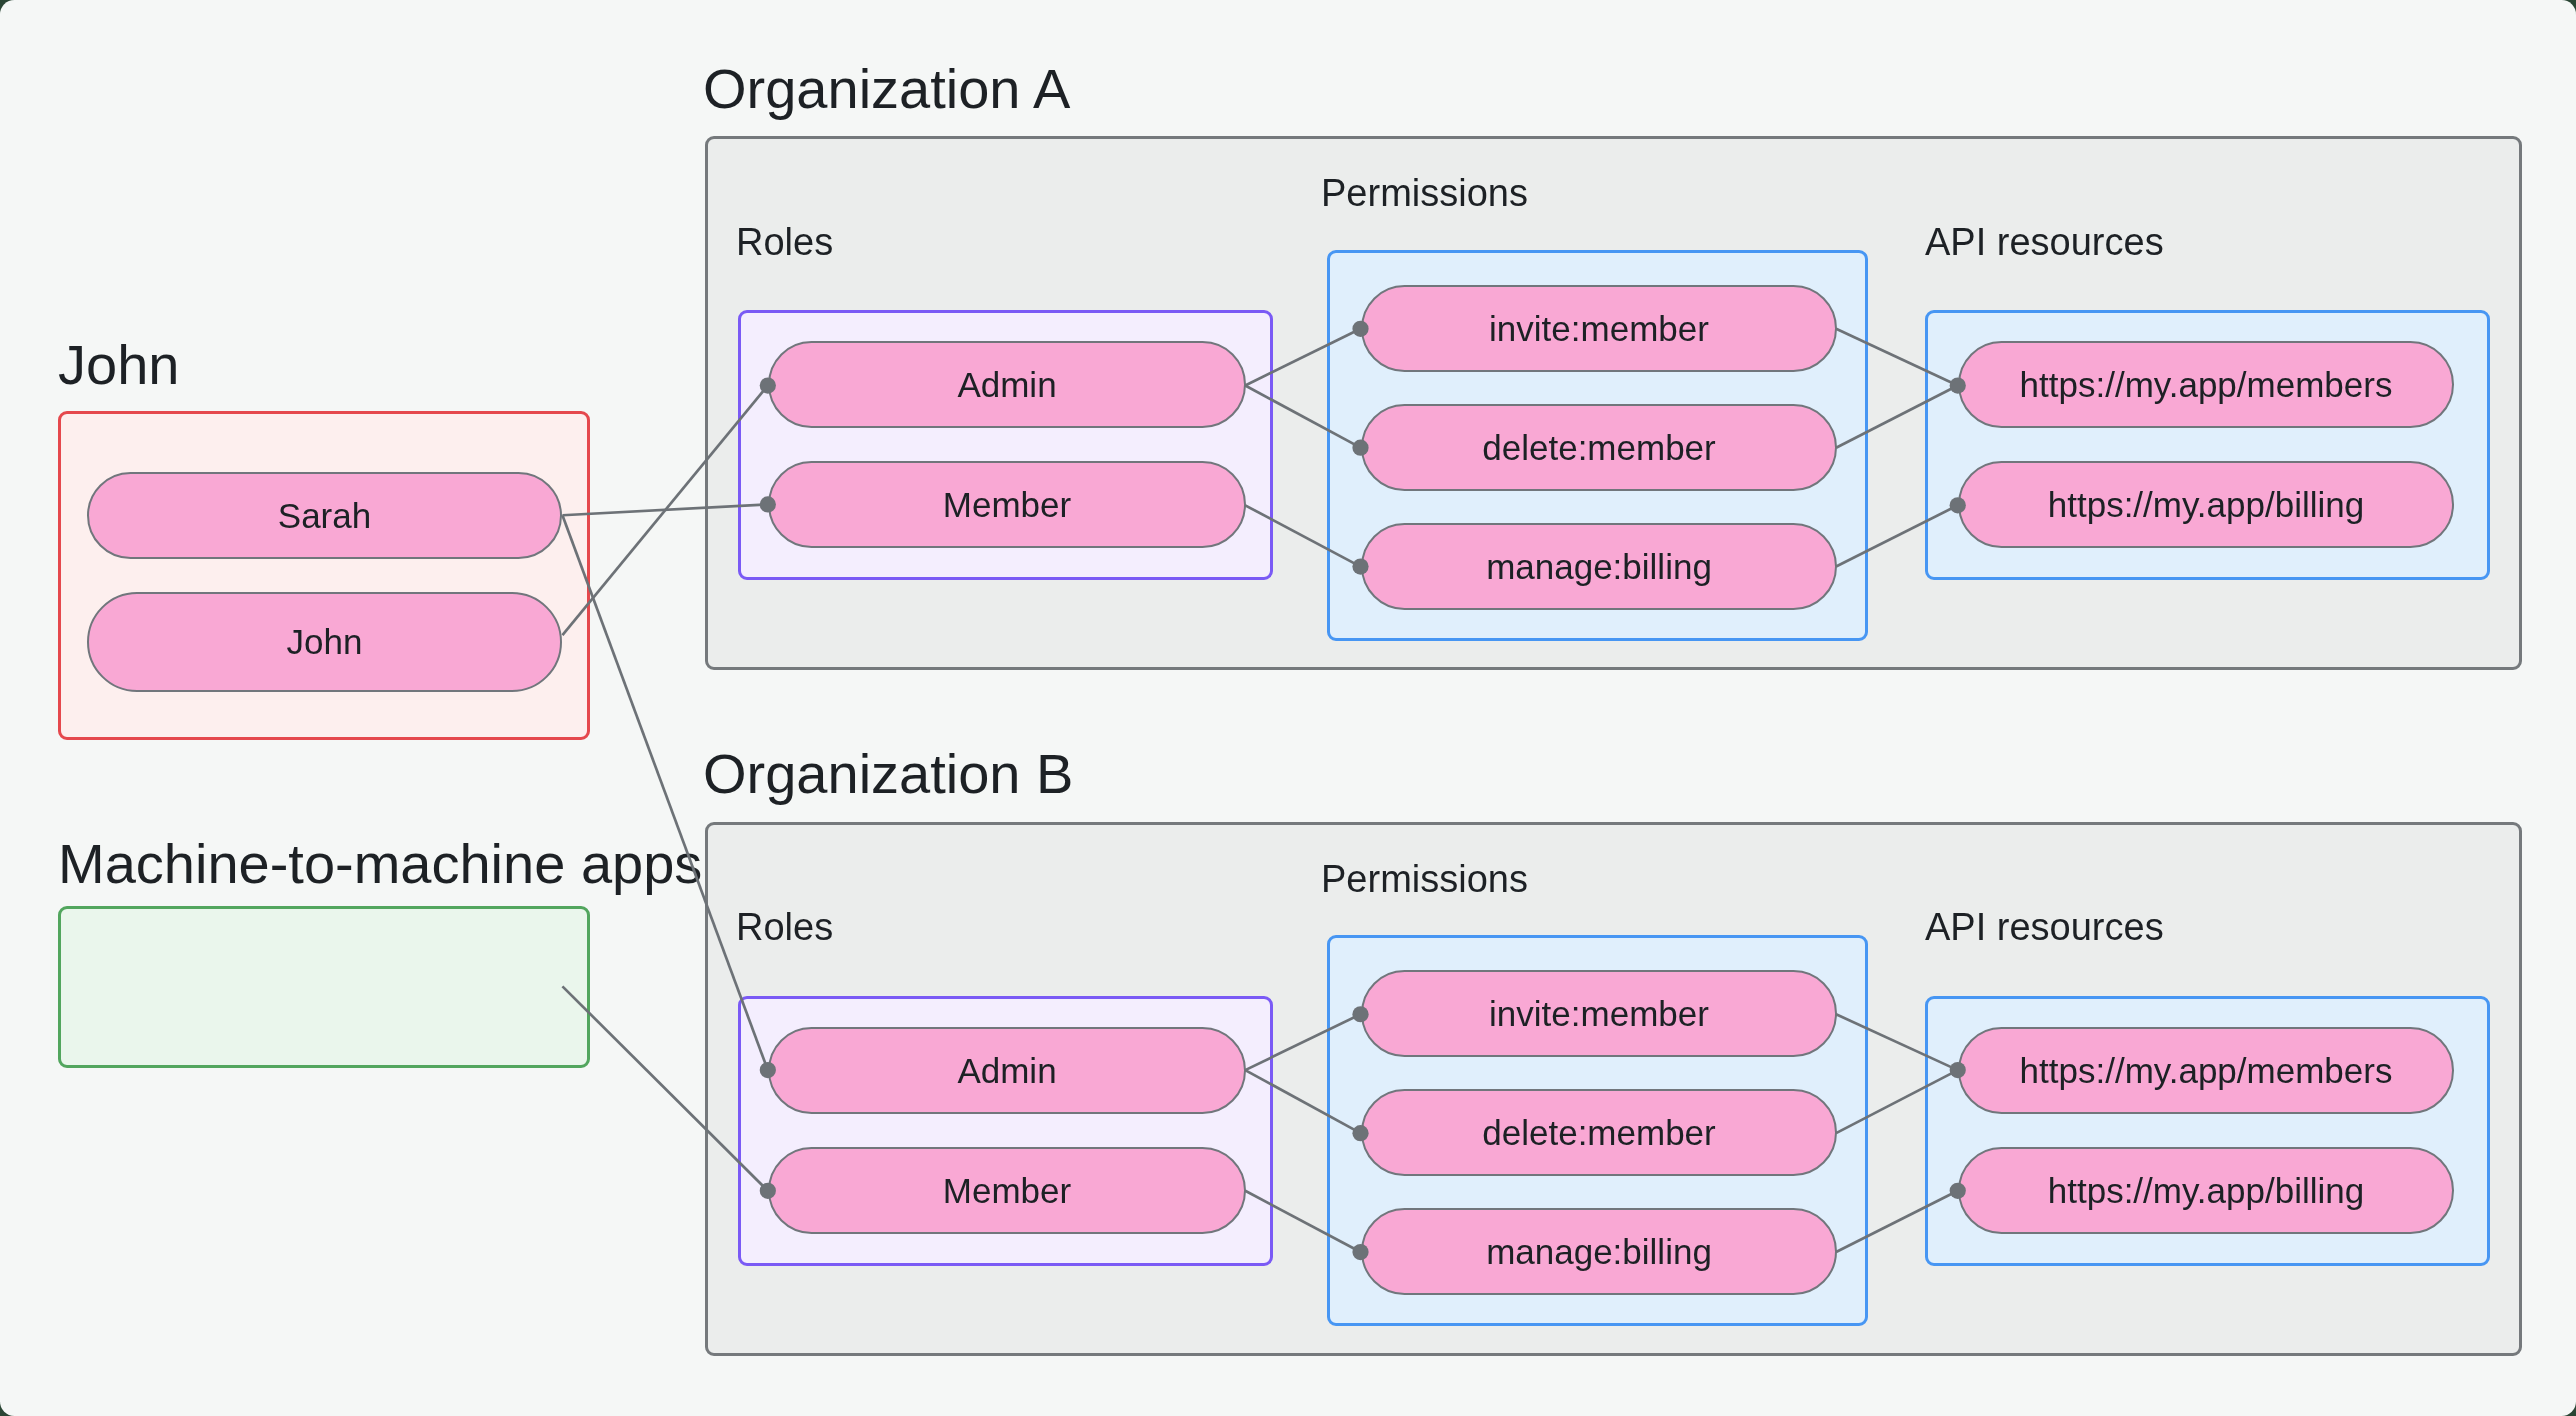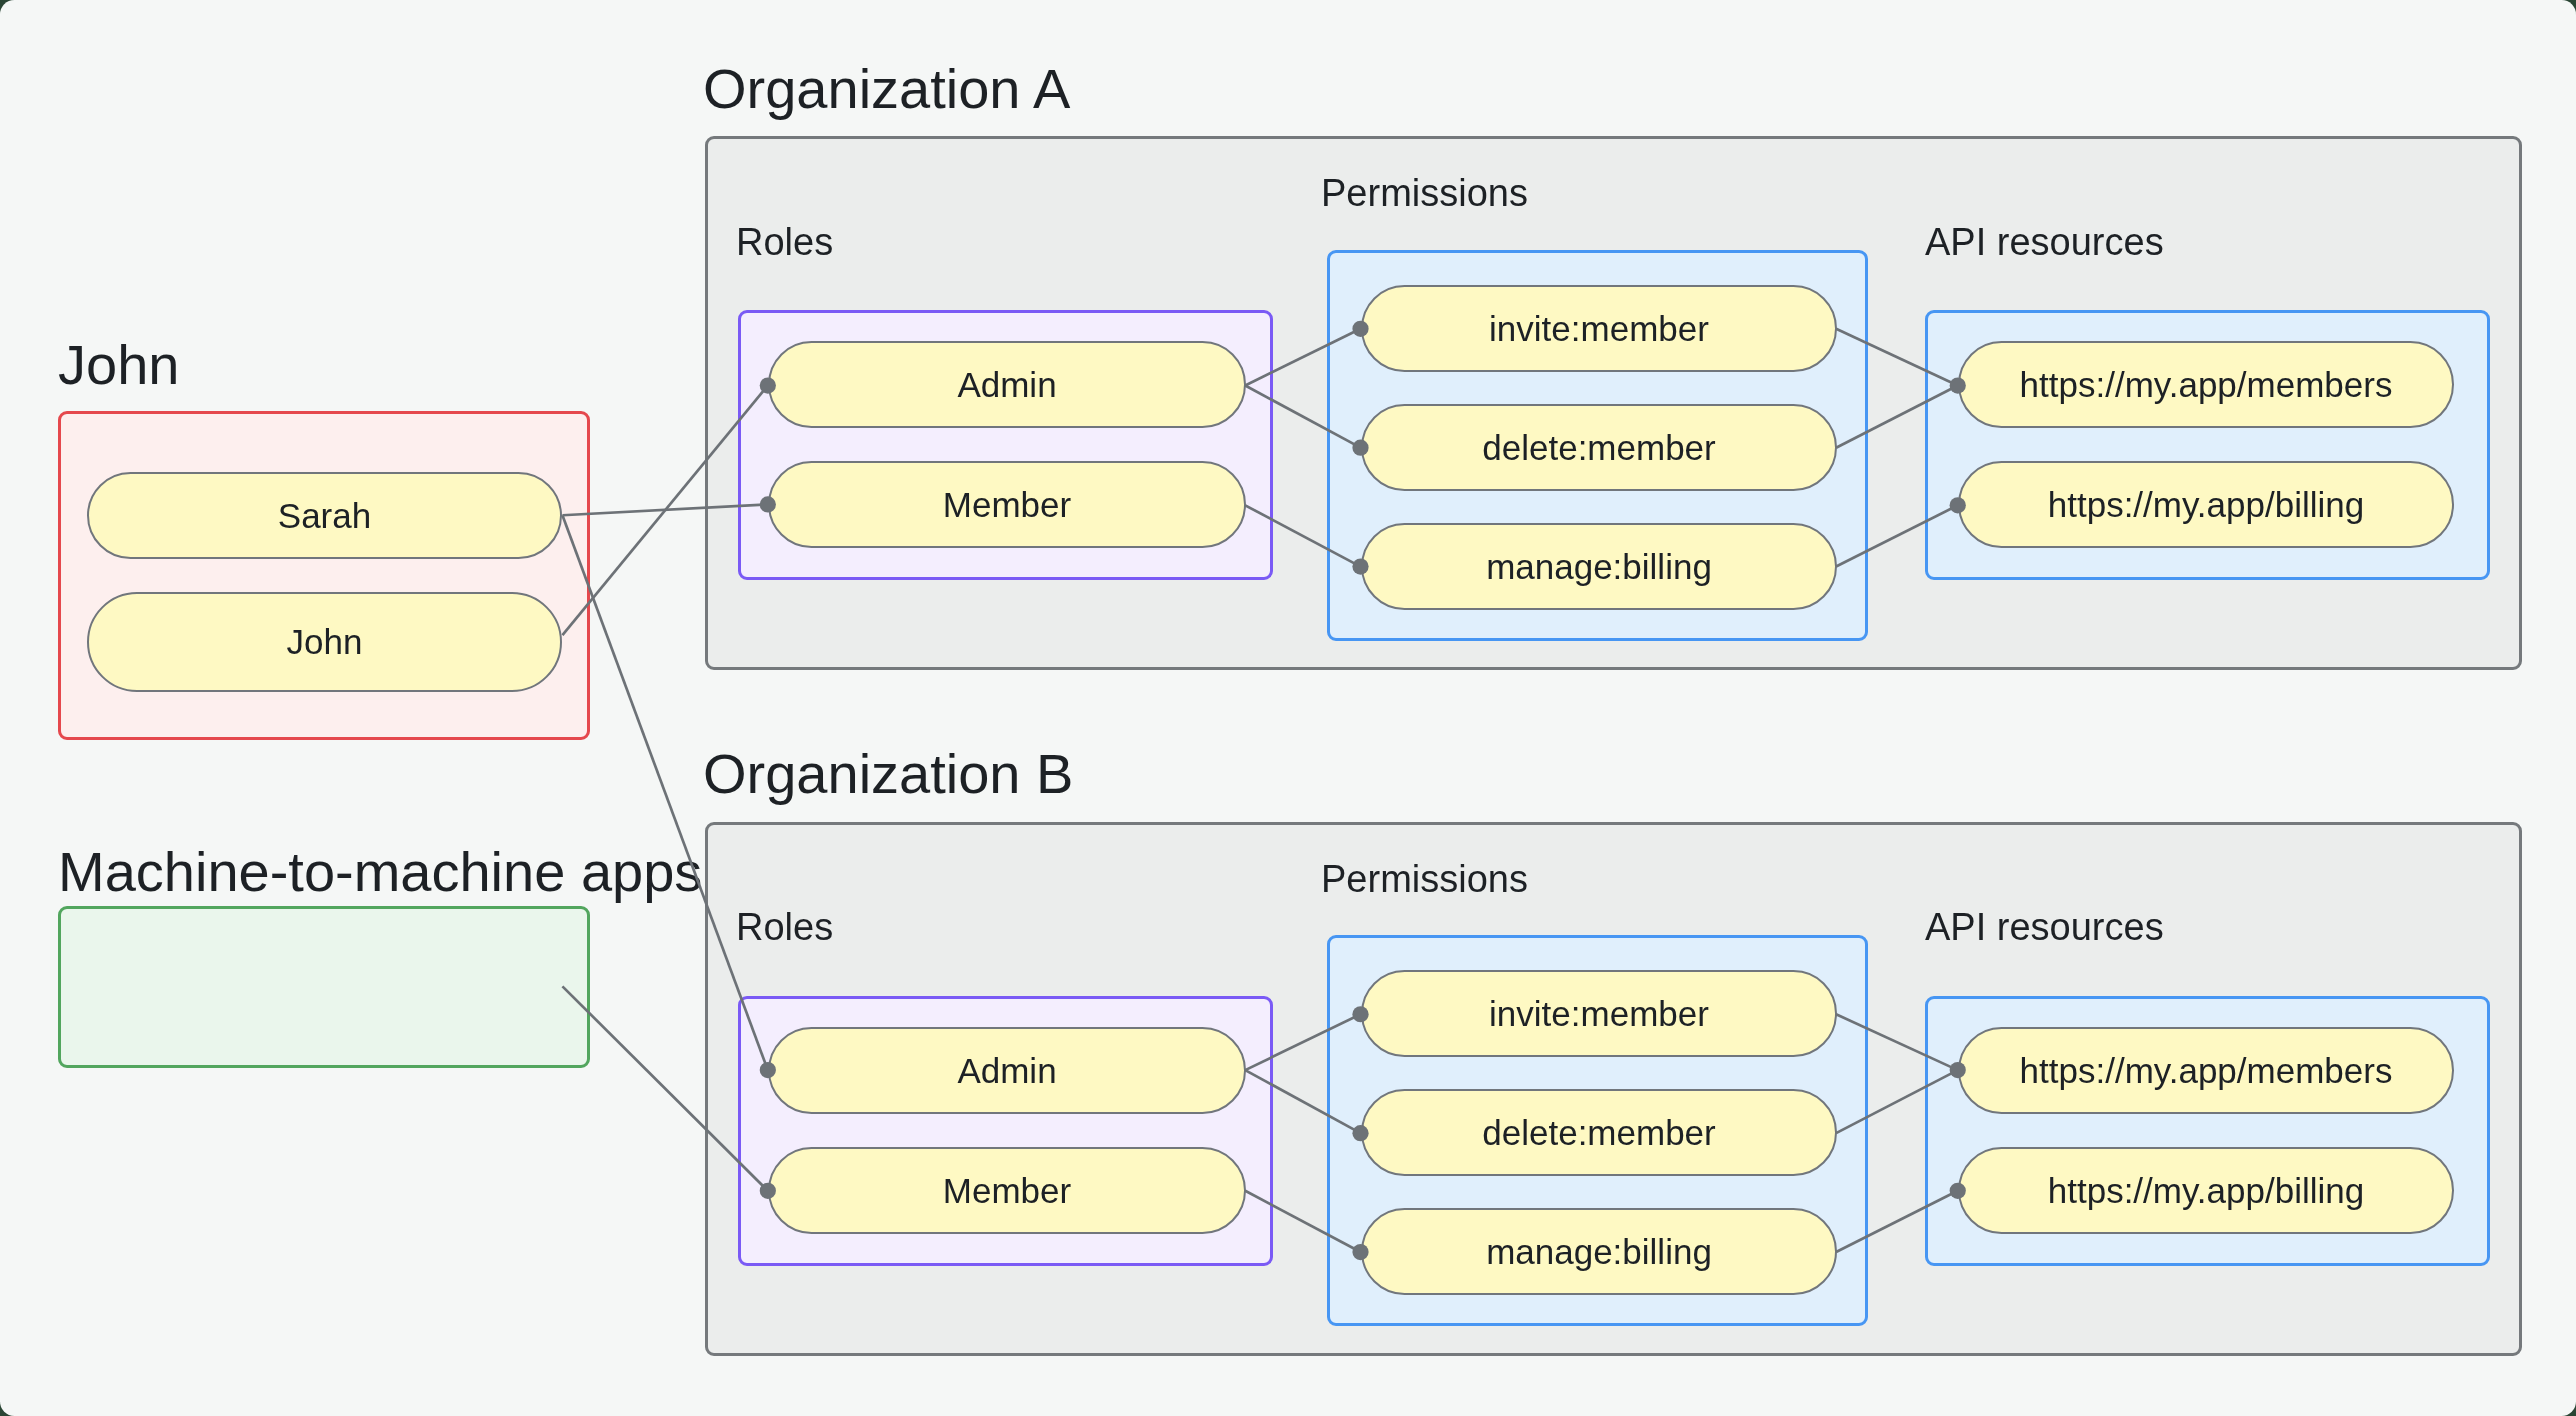--- a/index.html
+++ b/index.html
@@ -16,38 +16,38 @@
   .stage{position:relative;width:2576px;height:1416px;background:var(--page-bg);
          border-radius:14.4px;overflow:hidden;color:var(--ink);}
   .group-title{position:absolute;font-size:56px;line-height:1.1;color:var(--ink);white-space:nowrap;}
   .section-label{position:absolute;font-size:38px;line-height:1.1;color:var(--ink);white-space:nowrap;}
   .frame{position:absolute;border-radius:9px;}
   .frame.gray{background:var(--frame-fill);border:3.6px solid var(--frame-border);}
   .frame.red{background:var(--red-fill);border:3.6px solid var(--red-border);}
   .frame.green{background:var(--green-fill);border:3.6px solid var(--green-border);}
   .frame.purple{background:var(--purple-fill);border:3.6px solid var(--purple-border);}
   .frame.blue{background:var(--blue-fill);border:3.6px solid var(--blue-border);}
-  .pill{position:absolute;background:#fef9c3;border:2.7px solid var(--node-border);
+  .pill{position:absolute;background:#f9a8d4;border:2.7px solid var(--node-border);
         border-radius:900px;display:flex;align-items:center;justify-content:center;
         font-size:35px;color:var(--ink);white-space:nowrap;}
   svg.edges{position:absolute;left:0;top:0;z-index:5;pointer-events:none;}
   svg.edges line{stroke:var(--edge);stroke-width:3;}
   svg.edges circle{fill:var(--edge);}
 </style>
 </head>
 <body>
 
 <div class="stage">
 
   <div class="group-title" style="left:58px;top:334px;">John</div>
   <div class="frame red" style="left:58px;top:411px;width:532px;height:329px;"></div>
   <div class="pill" style="left:87px;top:472px;width:475px;height:87px;">Sarah</div>
   <div class="pill" style="left:87px;top:592px;width:475px;height:100px;">John</div>
 
-  <div class="group-title" style="left:58px;top:833px;margin-top:8px;">Machine-to-machine apps</div>
+  <div class="group-title" style="left:58px;top:833px;">Machine-to-machine apps</div>
   <div class="frame green" style="left:58px;top:906px;width:532px;height:162px;"></div>
 
   <div class="group-title" style="left:703px;top:58px;">Organization A</div>
   <div class="frame gray" style="left:705px;top:136px;width:1817px;height:534px;"></div>
 
   <div class="section-label" style="left:736px;top:222px;">Roles</div>
   <div class="frame purple" style="left:738px;top:310px;width:535px;height:270px;"></div>
   <div class="pill" style="left:768px;top:341px;width:478px;height:87px;">Admin</div>
   <div class="pill" style="left:768px;top:461px;width:478px;height:87px;">Member</div>
 

